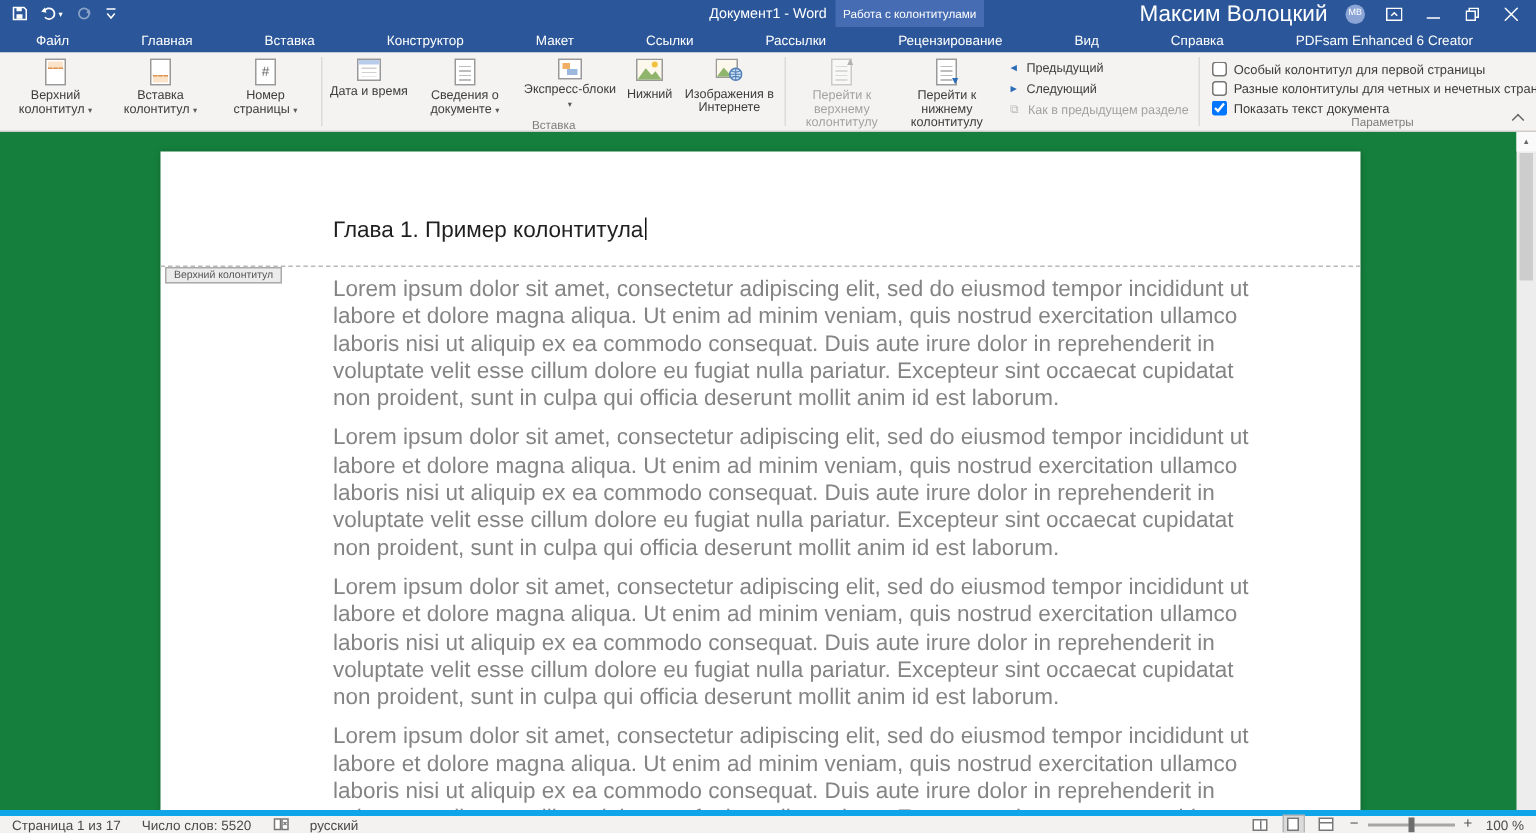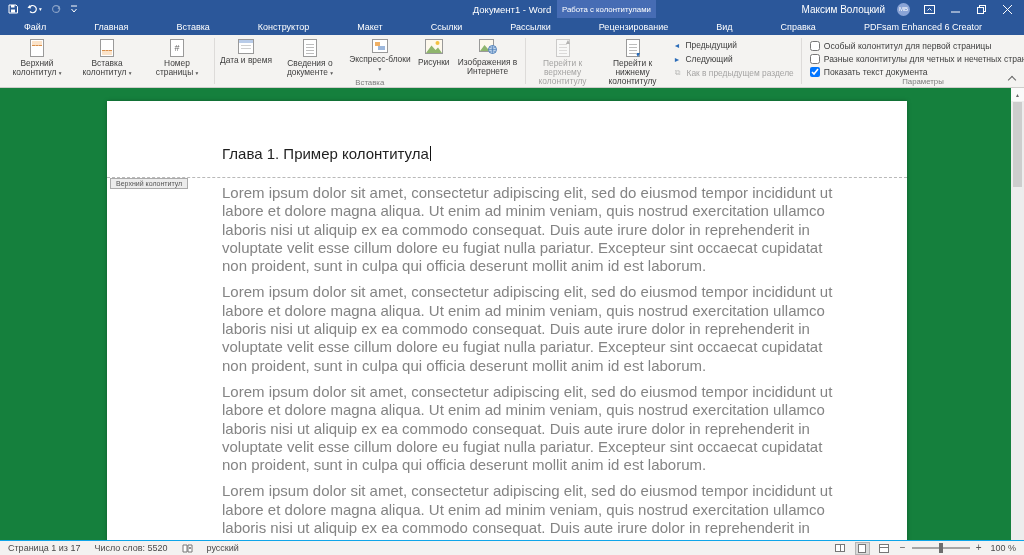--- a/index.html
+++ b/index.html
@@ -7,21 +7,21 @@
   body { font-family:"Liberation Sans",sans-serif; background:#e3e3e3; }
   .window { width:1024px; height:555px; display:flex; flex-direction:column; position:relative; }
 
   
   .titlebar { height:18px; background:#2b579a; color:#fff; display:flex; align-items:center; position:relative; flex:none; }
   .qat { display:flex; align-items:center; gap:9px; padding-left:8px; z-index:2; }
   .qbtn { display:flex; align-items:center; gap:1px; }
   .doc-title { position:absolute; left:0; right:0; text-align:center; font-size:9.5px; color:#fff; }
   .ctx-header { position:absolute; left:557px; top:0; width:99px; height:18px; background:#466cb4; display:flex; align-items:center; justify-content:center; font-size:7.8px; color:#ffffff; white-space:nowrap; }
   .tb-right { margin-left:auto; display:flex; align-items:center; gap:12px; padding-right:10px; z-index:2; }
-  .user-name { font-size:10px; }
+  .user-name { font-size:15px; }
   .avatar { width:13px; height:13px; border-radius:50%; background:#8aa4d6; color:#fff; font-size:6px; display:flex; align-items:center; justify-content:center; }
   .wbtn { display:flex; align-items:center; justify-content:center; width:14px; height:14px; }
 
   
   .tabrow { height:17px; background:#2b579a; display:flex; align-items:stretch; color:#fff; font-size:9px; flex:none; }
   .tab { padding:0 24px; display:flex; align-items:center; white-space:nowrap; }
   .tab.active { background:#f4f3f1; color:#2b579a; }
   .tellme { display:flex; align-items:center; gap:5px; padding:0 10px; }
   .share { margin-left:auto; display:flex; align-items:center; gap:5px; padding-right:12px; }
 
@@ -68,21 +68,21 @@
   .caret { display:inline-block; width:1px; height:15px; background:#111; vertical-align:-2px; margin-left:1px; }
   .hboundary { position:absolute; left:0; right:0; top:76px; border-top:1px dashed #b9b9b9; }
   .htag { position:absolute; left:3px; top:0; background:#ececec; border:1px solid #ababab; font-size:7px; color:#555; padding:1px 5px; white-space:nowrap; }
   .bodytext { position:absolute; left:115px; top:83px; width:624px; font-size:15px; line-height:18.3px; color:#848484; }
   .bodytext p { margin-bottom:8px; }
   .vscroll { position:absolute; top:0; right:0; width:13px; bottom:0; background:#ededed; }
   .varrow { height:13px; background:#fafafa; font-size:5px; color:#666; display:flex; align-items:center; justify-content:center; }
   .vthumb { margin:1px 2px 0; height:85px; background:#cdcdcd; }
 
   
-  .statusbar { height:15px; background:#f3f2f1; border-top:1px solid #0ea5e9; display:flex; align-items:center; font-size:9px; color:#4a4a4a; flex:none; padding:0 8px; gap:14px; }
+  .statusbar { height:15px; background:#f3f2f1; border-top:4px solid #0ea5e9; display:flex; align-items:center; font-size:9px; color:#4a4a4a; flex:none; padding:0 8px; gap:14px; }
   .sb-item { white-space:nowrap; display:flex; align-items:center; gap:4px; }
   .sb-right { margin-left:auto; display:flex; align-items:center; gap:9px; }
   .viewicn { width:13px; height:11px; display:flex; align-items:center; justify-content:center; }
   .viewicn.active { background:#dadada; outline:1px solid #b5b5b5; }
   .vpg { width:8px; height:9px; border:1px solid #777; background:#fff; }
   .vbk { width:10px; height:8px; border:1px solid #777; background:#fff; position:relative; }
   .vbk::after { content:""; position:absolute; left:50%; top:0; bottom:0; width:1px; background:#777; }
   .vwb { width:10px; height:9px; border:1px solid #777; background:#fff; position:relative; }
   .vwb::after { content:""; position:absolute; left:0; right:0; top:2px; height:1px; background:#777; }
   .zoomctl { display:flex; align-items:center; gap:6px; }
@@ -224,21 +224,21 @@
           <span><span>Экспресс-блоки</span> <span class="dd">▾</span></span>
         </div>
         <div class="rbtn big">
           <span class="icn">
             <svg width="18" height="15" viewBox="0 0 18 15">
                 <rect x="0.5" y="0.5" width="17" height="14" fill="#fdf8ec" stroke="#999"></rect>
                 <circle cx="12.5" cy="4" r="2" fill="#f3c140"></circle>
                 <path d="M1 14 L6.5 6.5 L10.5 11 L13 8.5 L17 14 Z" fill="#8fb56d"></path>
               </svg>
           </span>
-          <span>Рисунки</span>
+          <span>Нижний</span>
         </div>
         <div class="rbtn big">
           <span class="icn">
             <svg width="18" height="15" viewBox="0 0 18 15">
                 <rect x="0.5" y="0.5" width="14" height="12" fill="#fdf8ec" stroke="#999"></rect>
                 <path d="M1 12 L5.5 6 L9 10 L11 8 L14 12 Z" fill="#8fb56d"></path>
                 <circle cx="13.5" cy="10.5" r="4" fill="#cfe0f3" stroke="#4f7fb8"></circle>
                 <path d="M9.5 10.5h8 M13.5 6.5v8 M10.5 8.2c2 1.2 4 1.2 6 0 M10.5 12.8c2-1.2 4-1.2 6 0" fill="none" stroke="#4f7fb8" stroke-width="0.7"></path>
               </svg>
           </span>

